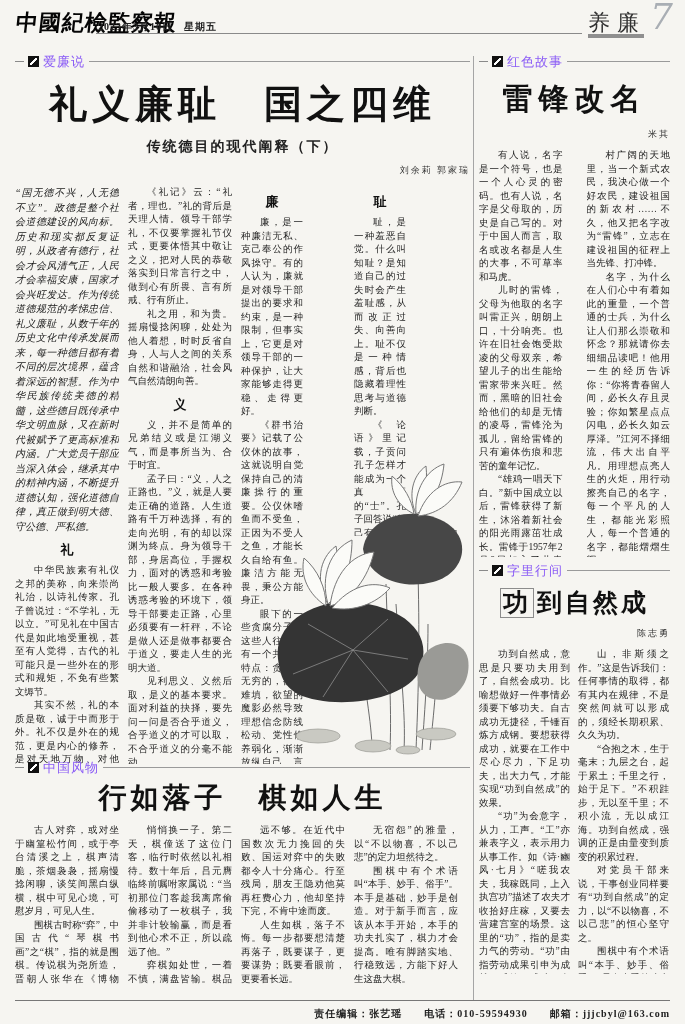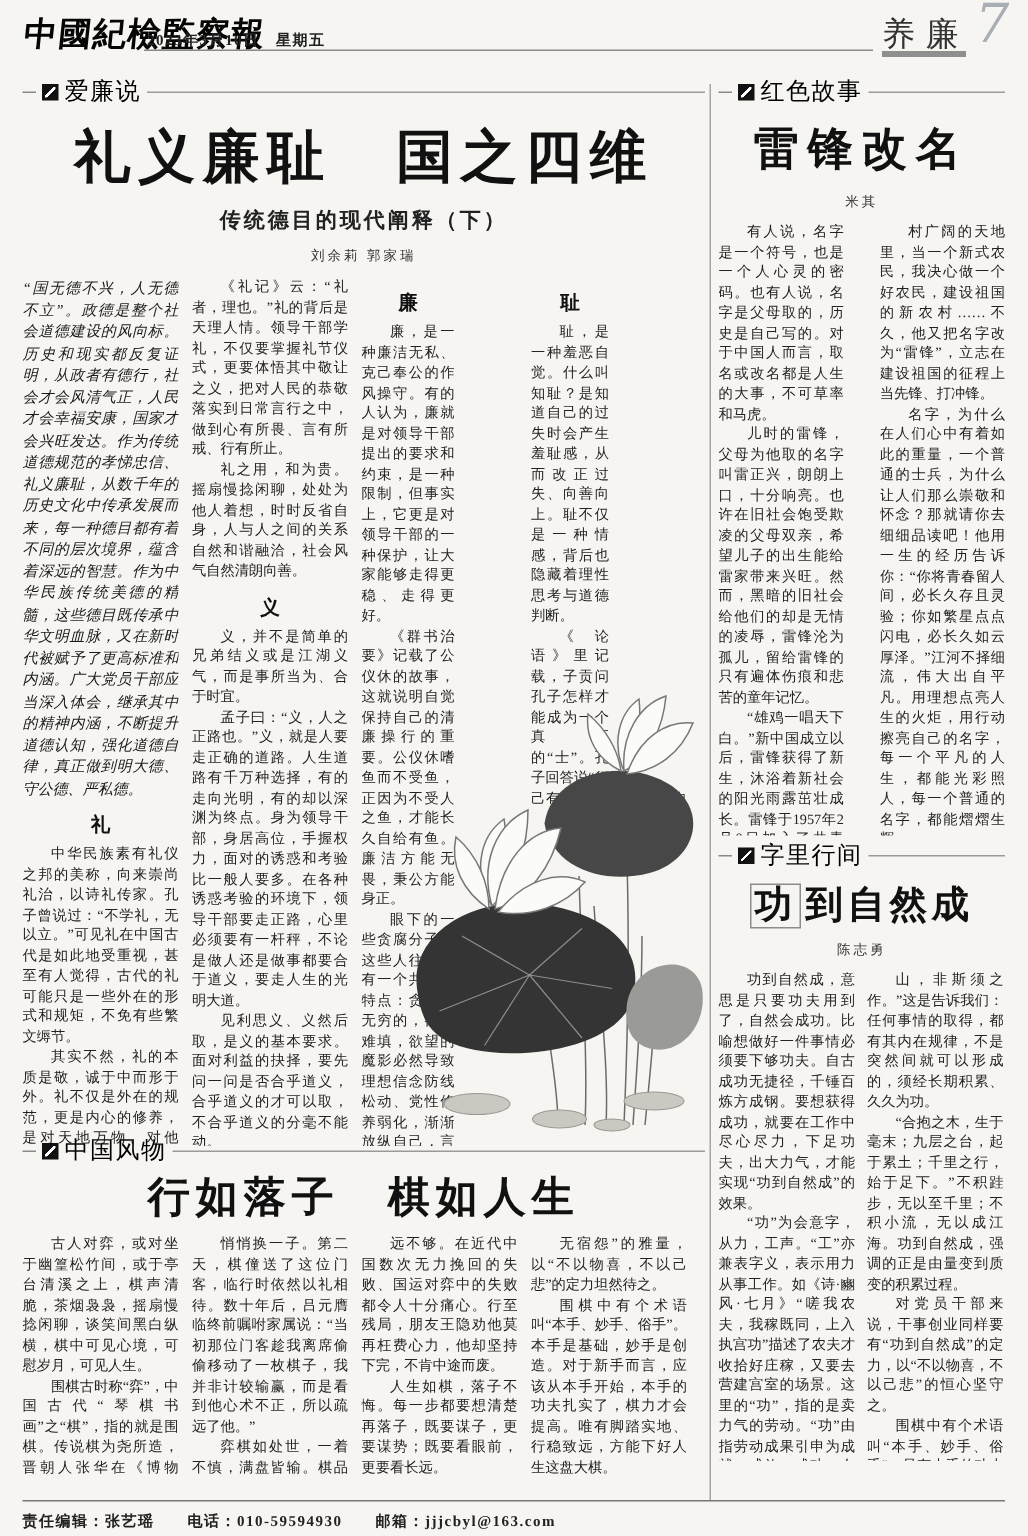--- a/index.html
+++ b/index.html
@@ -20,36 +20,36 @@
   .section-underline{left:588px;top:34px;width:56px;height:4px;background:#8f8f8f;}
   .page-number{left:650px;top:-4px;font-size:36px;font-style:italic;color:#a9aeb4;font-family:"DejaVu Serif",serif;}
   
   .label-row{display:flex;align-items:center;gap:4px;height:15px;}
   .label-dash{width:9px;height:1px;background:#8a8a8a;flex:0 0 auto;}
   .label-icon{width:11px;height:11px;background:#111;flex:0 0 auto;position:relative;}
   .label-icon:before{
     content:"";position:absolute;left:2px;top:2px;width:7px;height:7px;
     background:linear-gradient(135deg,transparent 42%,#fff 42%,#fff 58%,transparent 58%);
   }
-  .label-text{font-size:16px;color:#000000;letter-spacing:1px;flex:0 0 auto;}
+  .label-text{font-size:13px;color:#8b5cf6;letter-spacing:1px;flex:0 0 auto;}
   .label-rule{flex:1 1 auto;height:1px;background:#9a9a9a;}
   
   .headline{font-weight:bold;text-align:center;color:#111;}
   .h-main{font-size:38px;letter-spacing:5px;margin-top:10px;}
   .h-sub{font-size:14px;letter-spacing:2px;text-align:center;font-weight:bold;margin-top:8px;color:#222;}
-  .byline{font-size:9px;text-align:center;color:#333;margin-top:8px;letter-spacing:2px;}
+  .byline{font-size:9px;text-align:right;color:#333;margin-top:8px;letter-spacing:2px;}
   .cols{display:flex;}
   .col{overflow:hidden;text-align:justify;}
   .para{font-size:9.5px;line-height:13.5px;text-indent:2em;color:#232323;}
   .kai{font-size:10px;line-height:14.5px;color:#1a1a1a;font-style:oblique;}
   .sub-h{font-size:13px;font-weight:bold;text-align:center;text-indent:0;margin:7px 0 5px 0;color:#111;}
   .img-cut{float:right;}
   .vrule{width:1px;background:#a5a5a5;}
   .boxed-char{display:inline-block;border:1px solid #8c8c8c;padding:0 2px;margin-right:3px;line-height:1.1;}
-  .footer-bar{left:15px;top:1000px;width:655px;border-top:1px solid #777;text-align:left;}
+  .footer-bar{left:15px;top:1000px;width:655px;border-top:1px solid #777;text-align:right;}
   .footer-text{font-size:10px;font-weight:bold;color:#222;margin-top:6px;letter-spacing:1px;}
 </style>
 </head>
 <body>
 
 <div class="abs masthead">中國紀檢監察報</div>
 <div class="abs date-line"><span>2023年3月10日</span>　<span>星期五</span></div>
 <div class="abs header-rule"></div>
 <div class="abs section-name">养廉</div>
 <div class="abs section-underline"></div>

